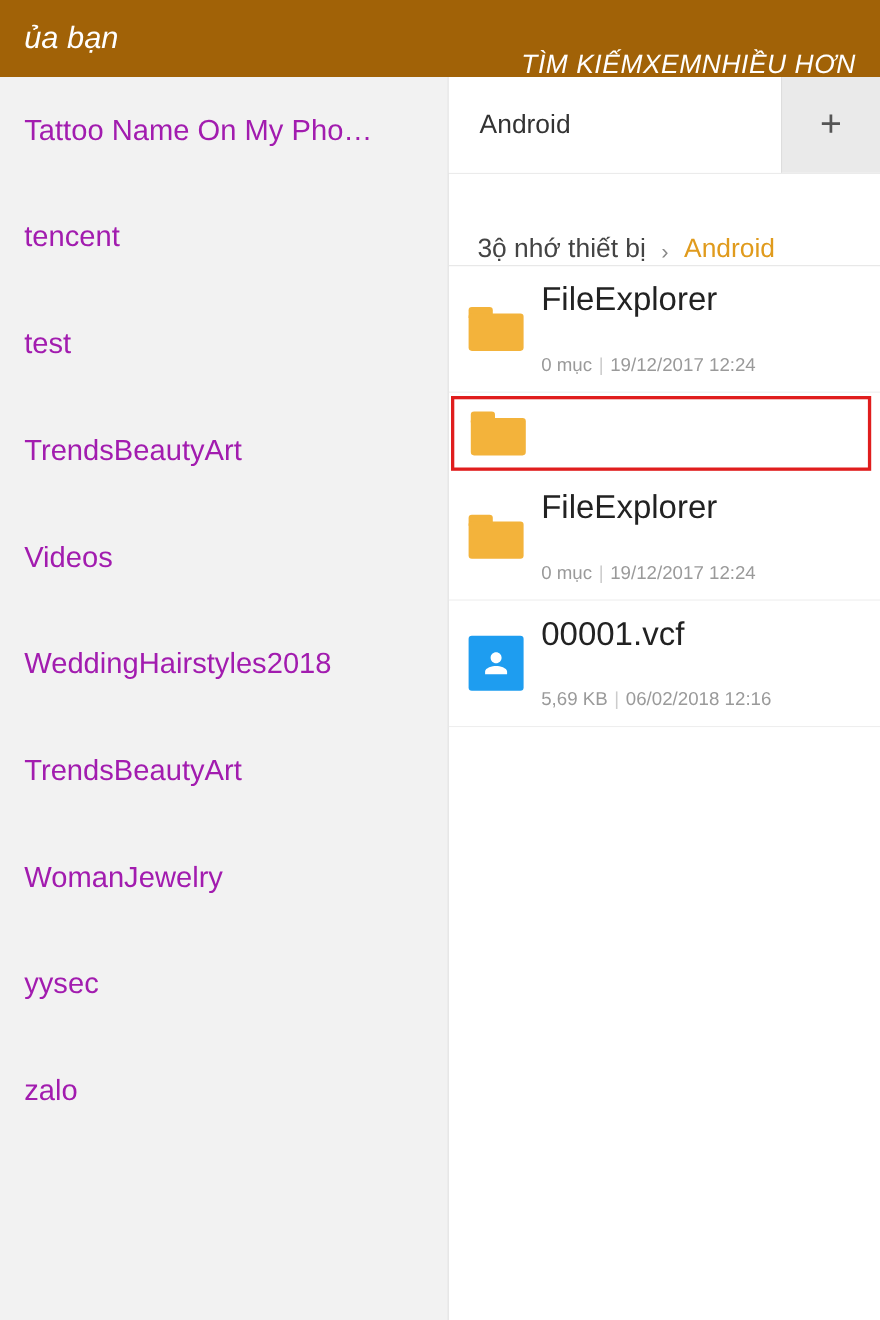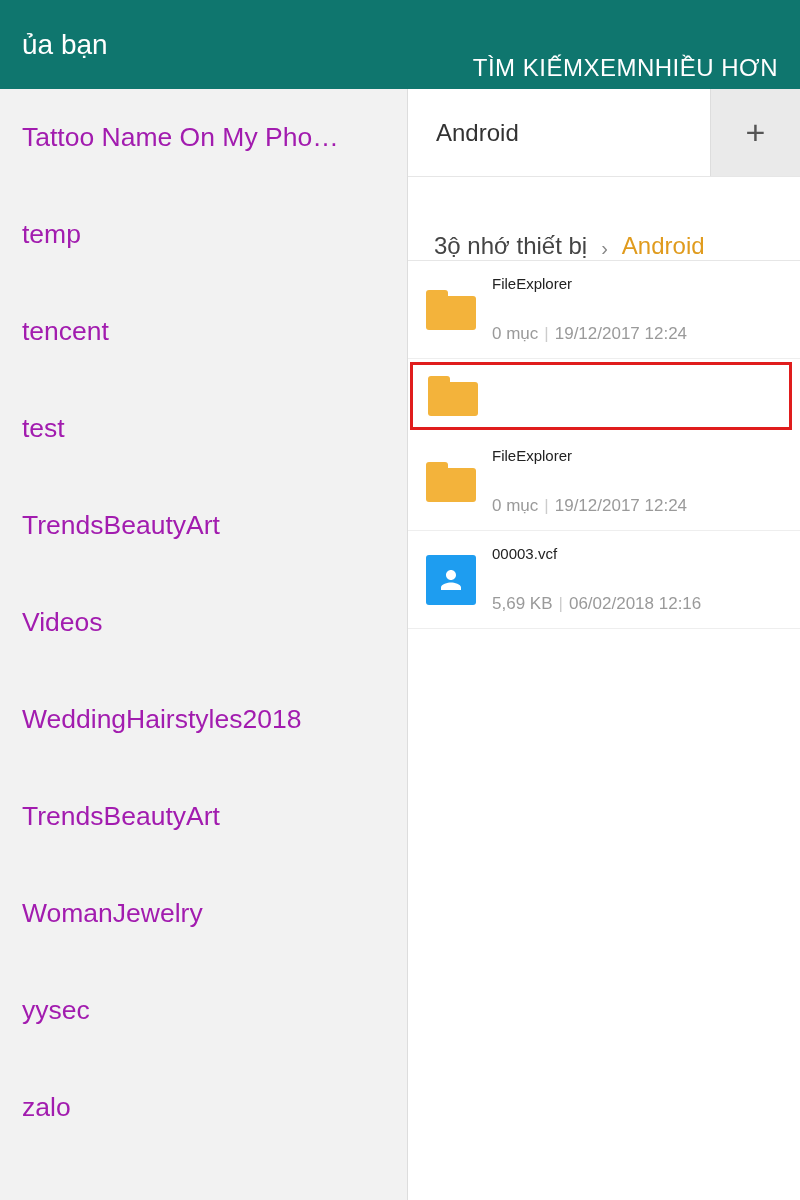--- a/index.html
+++ b/index.html
@@ -1,25 +1,26 @@
 <!DOCTYPE html>
 <html><head>
 <meta charset="utf-8">
 <style>
   * { box-sizing: border-box; margin: 0; padding: 0; }
   html, body { width: 800px; height: 1200px; font-family: -apple-system, Helvetica, Arial, sans-serif; overflow: hidden; background: #fff; }
   .header {
-    height: 89px;
-    background: #0f766e;
+    height: 70px;
+    background: #a16207;
     color: #fff;
     display: flex;
     align-items: center;
     justify-content: space-between;
     padding: 0 22px;
     font-size: 24px;
+    font-style: italic;
   }
   .header-title { font-size: 28px; }
   .header-actions { display: flex; font-weight: 500; letter-spacing: 0.5px; margin-top: 47px; }
   .header-action { cursor: pointer; }
   .content {
     display: flex;
     height: 1130px;
   }
   .left-panel {
     width: 408px;
@@ -129,41 +130,40 @@
     background: #1e9df0;
     border-radius: 3px;
     margin-right: 16px;
     flex-shrink: 0;
     display: flex;
     align-items: center;
     justify-content: center;
   }
   .contact-icon svg { width: 30px; height: 30px; fill: #fff; }
   .file-meta { flex: 1; min-width: 0; }
-  .file-name { font-size: 15px; color: #222; margin-bottom: 4px; white-space: nowrap; overflow: hidden; text-overflow: ellipsis; }
+  .file-name { font-size: 30px; color: #222; margin-bottom: 4px; white-space: nowrap; overflow: hidden; text-overflow: ellipsis; }
   .file-sub { font-size: 17px; color: #9a9a9a; margin-top: 32px; }
   .file-sub .sep { margin: 0 6px; color: #ccc; }
 </style>
 </head>
 <body>
 
 <div class="header">
   <div class="header-title">ủa bạn</div>
   <div class="header-actions">
     <span class="header-action">TÌM KIẾM</span>
     <span class="header-action">XEM</span>
     <span class="header-action">NHIỀU HƠN</span>
   </div>
 </div>
 
 <div class="content">
 
   <div class="left-panel">
     <div class="folder-item">Tattoo Name On My Pho…</div>
-    <div class="folder-item">temp</div>
     <div class="folder-item">tencent</div>
     <div class="folder-item">test</div>
     <div class="folder-item">TrendsBeautyArt</div>
     <div class="folder-item">Videos</div>
     <div class="folder-item">WeddingHairstyles2018</div>
     <div class="folder-item">TrendsBeautyArt</div>
     <div class="folder-item">WomanJewelry</div>
     <div class="folder-item">yysec</div>
     <div class="folder-item">zalo</div>
   </div>
@@ -209,21 +209,21 @@
         </div>
       </div>
 
       <div class="file-row">
         <div class="contact-icon">
           <svg viewBox="0 0 24 24">
               <path d="M12 12c2.2 0 4-1.8 4-4s-1.8-4-4-4-4 1.8-4 4 1.8 4 4 4zm0 2c-2.7 0-8 1.3-8 4v2h16v-2c0-2.7-5.3-4-8-4z"></path>
             </svg>
         </div>
         <div class="file-meta">
-          <div class="file-name">00003.vcf</div>
+          <div class="file-name">00001.vcf</div>
           <div class="file-sub">
             <span>5,69 KB</span><span class="sep">|</span><span>06/02/2018 12:16</span>
           </div>
         </div>
       </div>
 
     </div>
   </div>
 </div>
 

